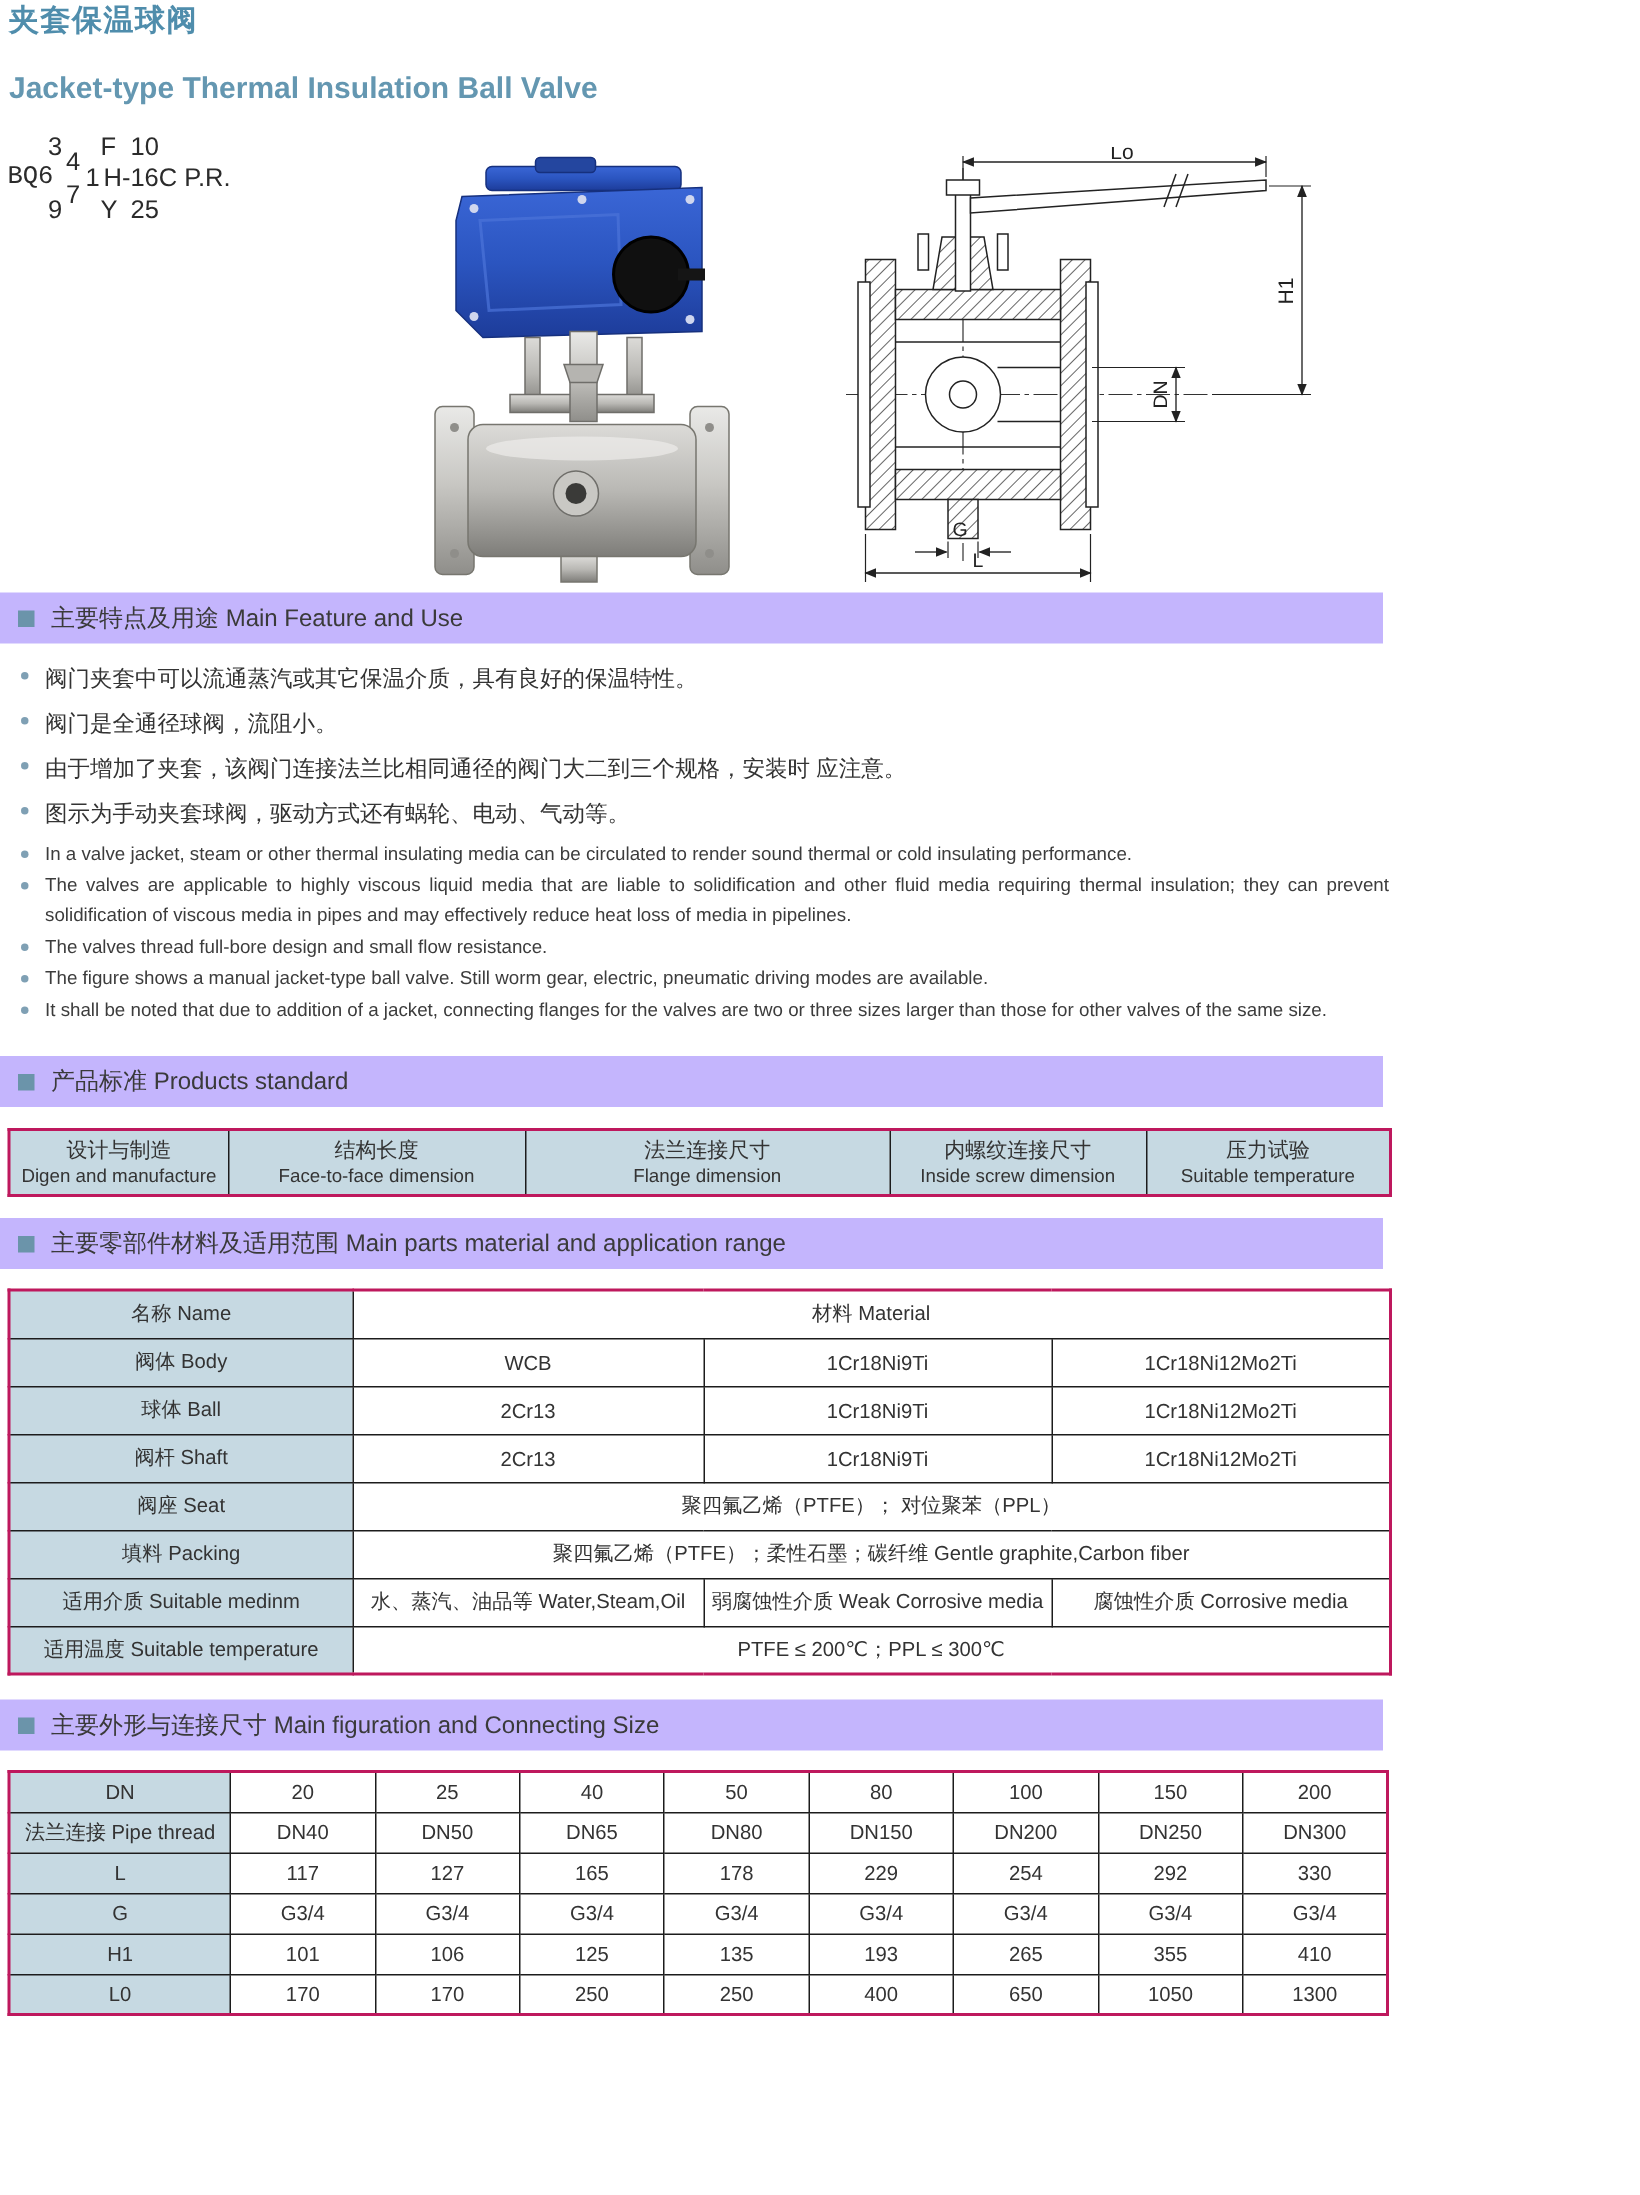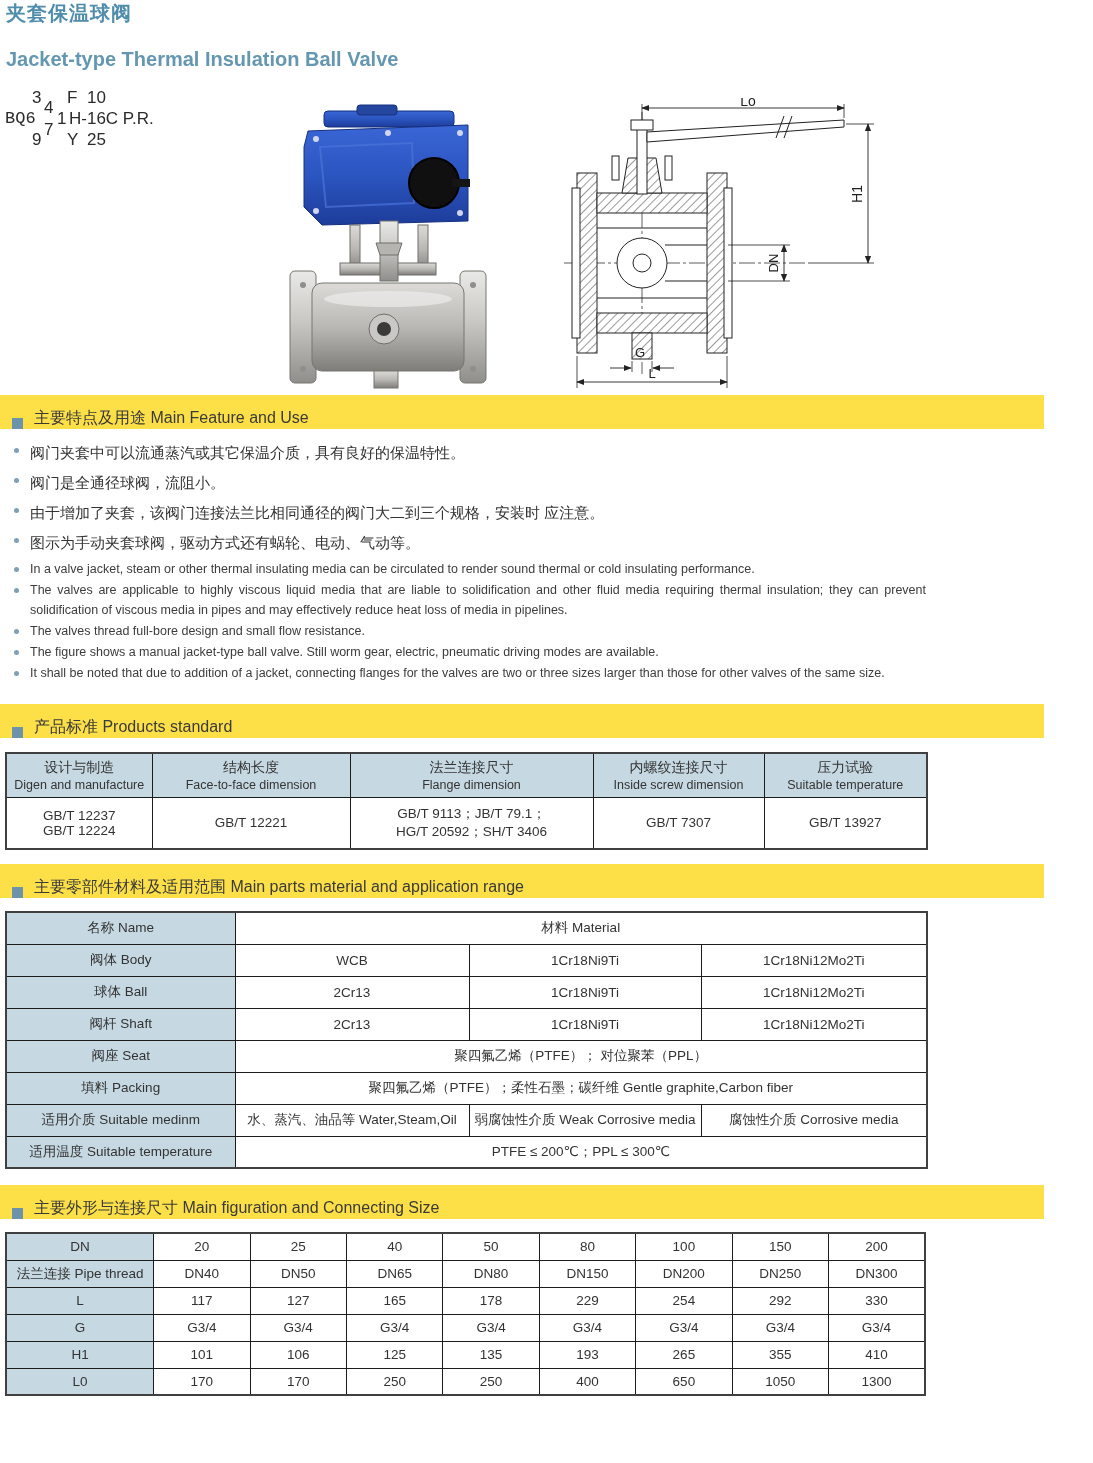--- a/index.html
+++ b/index.html
@@ -23,36 +23,36 @@
   .mc-rest { left:64px; top:21px; }
   .mc-d3 { left:27px; top:42px; }
   .mc-d4 { left:39px; top:32px; }
   .mc-l3 { left:62px; top:42px; }
   .mc-n3 { left:82px; top:42px; }
 
   .photo-fig { position:absolute; left:262px; top:103px; width:272px; height:287px; }
   .drawing-fig { position:absolute; left:552px; top:98px; width:336px; height:292px; }
 
   
-  .band { width:1044px; height:34px; background:#fde047; display:flex; align-items:flex-end; padding-left:12px; }
+  .band { width:922px; height:34px; background:#c4b5fd; display:flex; align-items:center; padding-left:12px; }
   .band .sq { width:11px; height:11px; background:#6b94aa; margin-right:11px; flex:0 0 auto; }
   .band .band-label { font-size:16px; color:#3a3a3a; }
 
   
   .features { width:921px; margin:10px 0 0 5px; }
   .features ul { list-style:none; }
   .features li { position:relative; padding-left:25px; }
   .features li::before { content:""; position:absolute; left:9px; top:0.62em; width:5px; height:5px; border-radius:50%; background:#7fa0b4; }
   .features .zh li { font-size:15px; line-height:1.8; margin-bottom:3px; color:#333; }
   .features .en li { font-size:12.5px; line-height:1.6; margin-bottom:1px; color:#3c3c3c; text-align:justify; }
 
   
   table { border-collapse:collapse; table-layout:fixed; margin-left:5px; background:#fff; }
   th, td { border:1px solid #1c1c1c; text-align:center; vertical-align:middle; font-weight:normal; padding:2px 4px; }
-  table { border:2px solid #404040; }
+  table { border:2px solid #be185d; }
   .hdr-bg { background:#c6d9e2; }
 
   .products-table { width:921px; margin-top:14px; }
   .products-table th { height:44px; }
   .products-table td { height:52px; font-size:13.5px; }
   .products-table .h-zh { font-size:14px; line-height:1.35; }
   .products-table .h-en { font-size:12.5px; line-height:1.3; }
 
   .materials-table { width:921px; margin-top:13px; }
   .materials-table th, .materials-table td { height:32px; font-size:13.5px; }
@@ -265,33 +265,20 @@
       </th>
       <th class="hdr-bg">
         <div class="h-zh">内螺纹连接尺寸</div>
         <div class="h-en">Inside screw dimension</div>
       </th>
       <th class="hdr-bg">
         <div class="h-zh">压力试验</div>
         <div class="h-en">Suitable temperature</div>
       </th>
     </tr>
-    <tr>
-      <td>
-        <div>GB/T 12237</div>
-        <div>GB/T 12224</div>
-      </td>
-      <td>GB/T 12221</td>
-      <td>
-        <div>GB/T 9113；JB/T 79.1；</div>
-        <div>HG/T 20592；SH/T 3406</div>
-      </td>
-      <td>GB/T 7307</td>
-      <td>GB/T 13927</td>
-    </tr>
   </tbody>
     </table>
 
   <div class="spacer14"></div>
 
   <div class="band">
     <span class="sq"></span>
     <span class="band-label">主要零部件材料及适用范围 Main parts material and application range</span>
   </div>
   <table class="materials-table">

